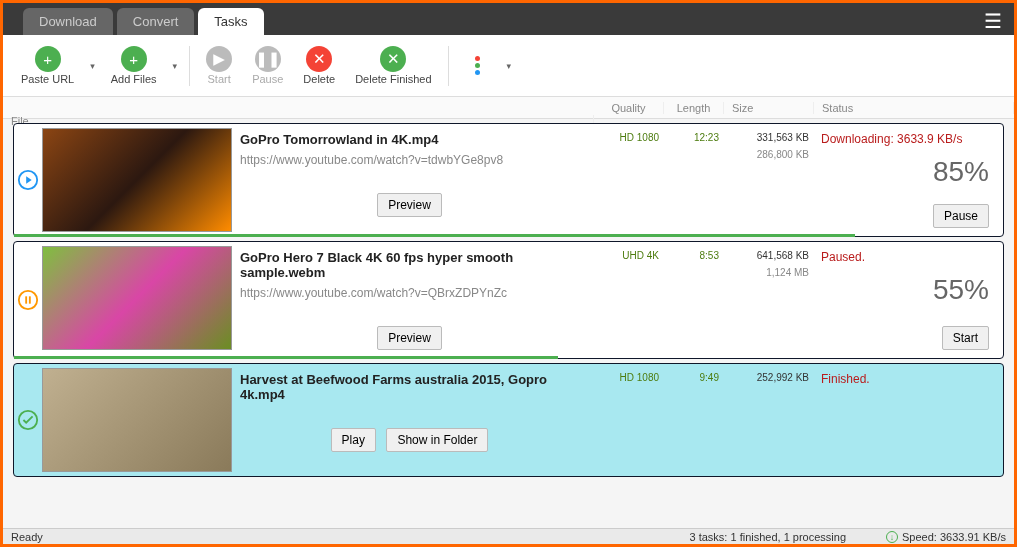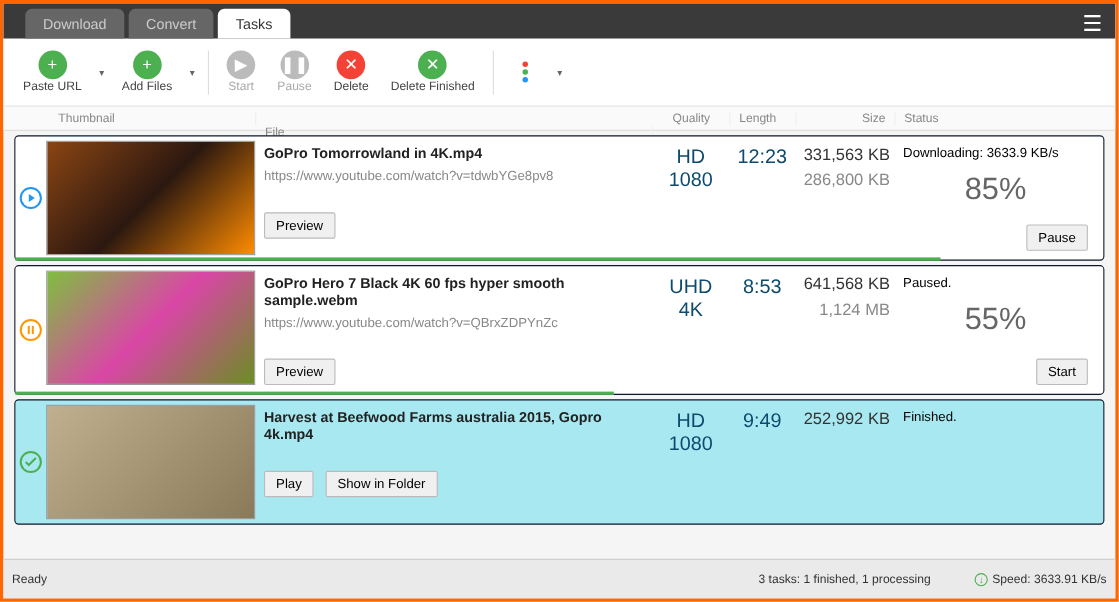--- a/index.html
+++ b/index.html
@@ -25,48 +25,48 @@
 .dd-arrow { font-size: 9px; color: #666; padding: 0 6px; cursor: pointer; }
 .dots { width: 26px; height: 26px; display: flex; flex-direction: column; align-items: center; justify-content: center; gap: 2px; }
 .dots span { width: 5px; height: 5px; border-radius: 50%; }
 
 
 .col-header { display: flex; background: #fafafa; border-bottom: 1px solid #ddd; font-size: 11px; color: #888; height: 22px; align-items: center; }
 .col-header > div { padding: 0 8px; border-right: 1px solid #eee; }
 .c-thumb { width: 230px; padding-left: 50px !important; }
 .c-file { flex: 1; margin-top: 27px; }
 .c-quality { width: 70px; text-align: center; }
-.c-length { width: 60px; }
-.c-size { width: 90px; text-align: right; }
+.c-length { width: 60px; text-align: center; }
+.c-size { width: 90px; }
 .c-status { width: 200px; }
 
 
 .task-list { flex: 1; overflow-y: auto; padding: 0 10px; }
 .task-row { display: flex; background: #fff; border: 1px solid #0f172a; border-radius: 4px; margin-top: 4px; position: relative; }
 .task-row.finished { background: #a8e8f0; }
 .state-icon { width: 28px; display: flex; align-items: center; justify-content: center; font-size: 20px; }
 .thumb { width: 190px; height: 104px; background: linear-gradient(135deg,#8b4513,#2c1810,#ff8c00); border: 1px solid #999; margin: 4px 0; }
 .thumb.t2 { background: linear-gradient(135deg,#7fbf3f,#d946a6,#6b8e23); }
 .thumb.t3 { background: linear-gradient(135deg,#c0b090,#8a7a5a); }
 .file-col { flex: 1; padding: 8px; min-width: 0; }
 .file-title { font-size: 13px; font-weight: bold; color: #222; }
 .file-url { font-size: 12px; color: #888; margin-top: 6px; }
-.file-actions { margin-top: 26px; }
+.file-actions { margin-top: 26px; text-align: center; }
 .btn { display: inline-block; padding: 4px 10px; font-size: 12px; background: #f0f0f0; border: 1px solid #bbb; border-radius: 2px; cursor: pointer; margin-right: 6px; }
-.meta-col { width: 70px; padding: 8px 4px; font-size: 18px; color: #0c4a6e; text-align: center; }
-.size-col { width: 90px; padding: 8px 4px; font-size: 15px; color: #333; text-align: right; }
+.meta-col { width: 70px; padding: 8px 4px; font-size: 10px; color: #4d7c0f; text-align: right; }
+.size-col { width: 90px; padding: 8px 4px; font-size: 10px; color: #333; text-align: right; }
 .size-col .sub { color: #888; margin-top: 6px; }
 .status-col { width: 190px; padding: 8px; position: relative; }
-.status-text { font-size: 12px; color: #000000; }
-.percent { font-size: 28px; color: #666; text-align: center; margin-top: 10px; margin-right: 6px; }
+.status-text { font-size: 12px; color: #b91c1c; }
+.percent { font-size: 28px; color: #666; text-align: right; margin-top: 10px; margin-right: 6px; }
 .status-btn { position: absolute; bottom: 8px; right: 8px; }
 .progress-bar { position: absolute; bottom: -1px; left: 0; height: 3px; background: #4caf50; }
 
 
-.status-bar { height: 36px; background: #eaeaea; border-top: 1px solid #ccc; display: flex; align-items: center; font-size: 11px; color: #333; padding: 0 8px; justify-content: flex-end; }
+.status-bar { height: 16px; background: #eaeaea; border-top: 1px solid #ccc; display: flex; align-items: center; font-size: 11px; color: #333; padding: 0 8px; justify-content: flex-end; }
 .status-bar .mid { margin-left: auto; }
 .status-bar .right { margin-left: 40px; display: flex; align-items: center; gap: 4px; }
 .speed-icon { width: 12px; height: 12px; border: 1.5px solid #4caf50; border-radius: 50%; display: inline-flex; align-items: center; justify-content: center; color: #4caf50; font-size: 9px; }
 </style>
 </head>
 <body>
 
 <div class="tab-bar">
   <div class="tab">Download</div>
   <div class="tab">Convert</div>
@@ -111,21 +111,20 @@
     <div class="dots">
       <span style="background:#f44336"></span>
         <span style="background:#4caf50"></span>
         <span style="background:#2196f3"></span>
     </div>
   </div>
   <div class="dd-arrow">▾</div>
 </div>
 
 <div class="col-header">
-  <div class="c-thumb">Thumbnail</div>
   <div class="c-file">File</div>
   <div class="c-quality">Quality</div>
   <div class="c-length">Length</div>
   <div class="c-size">Size</div>
   <div class="c-status">Status</div>
 </div>
 
 <div class="task-list">
 
   <div class="task-row">

